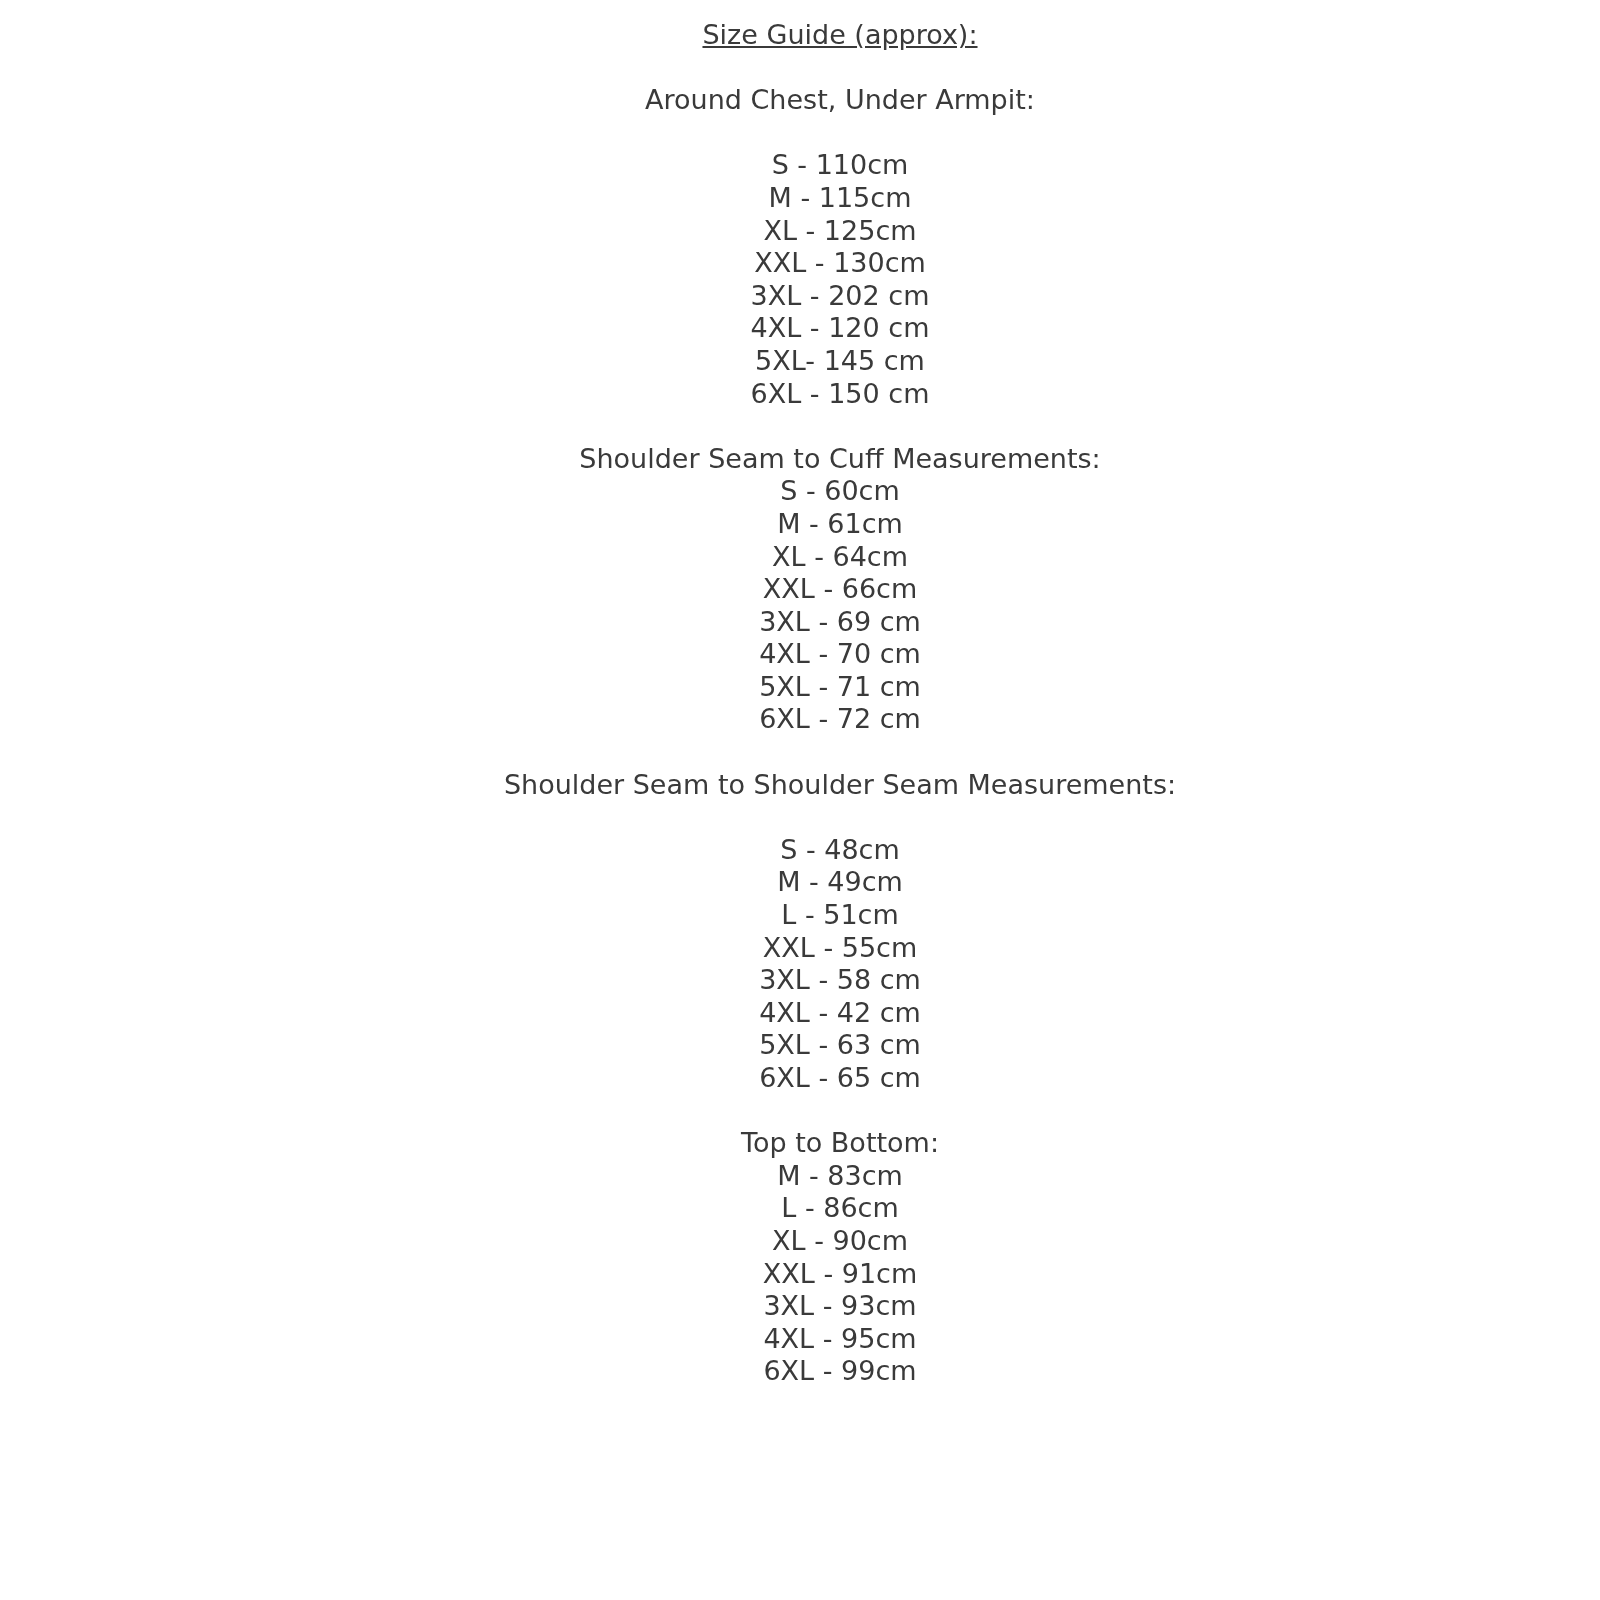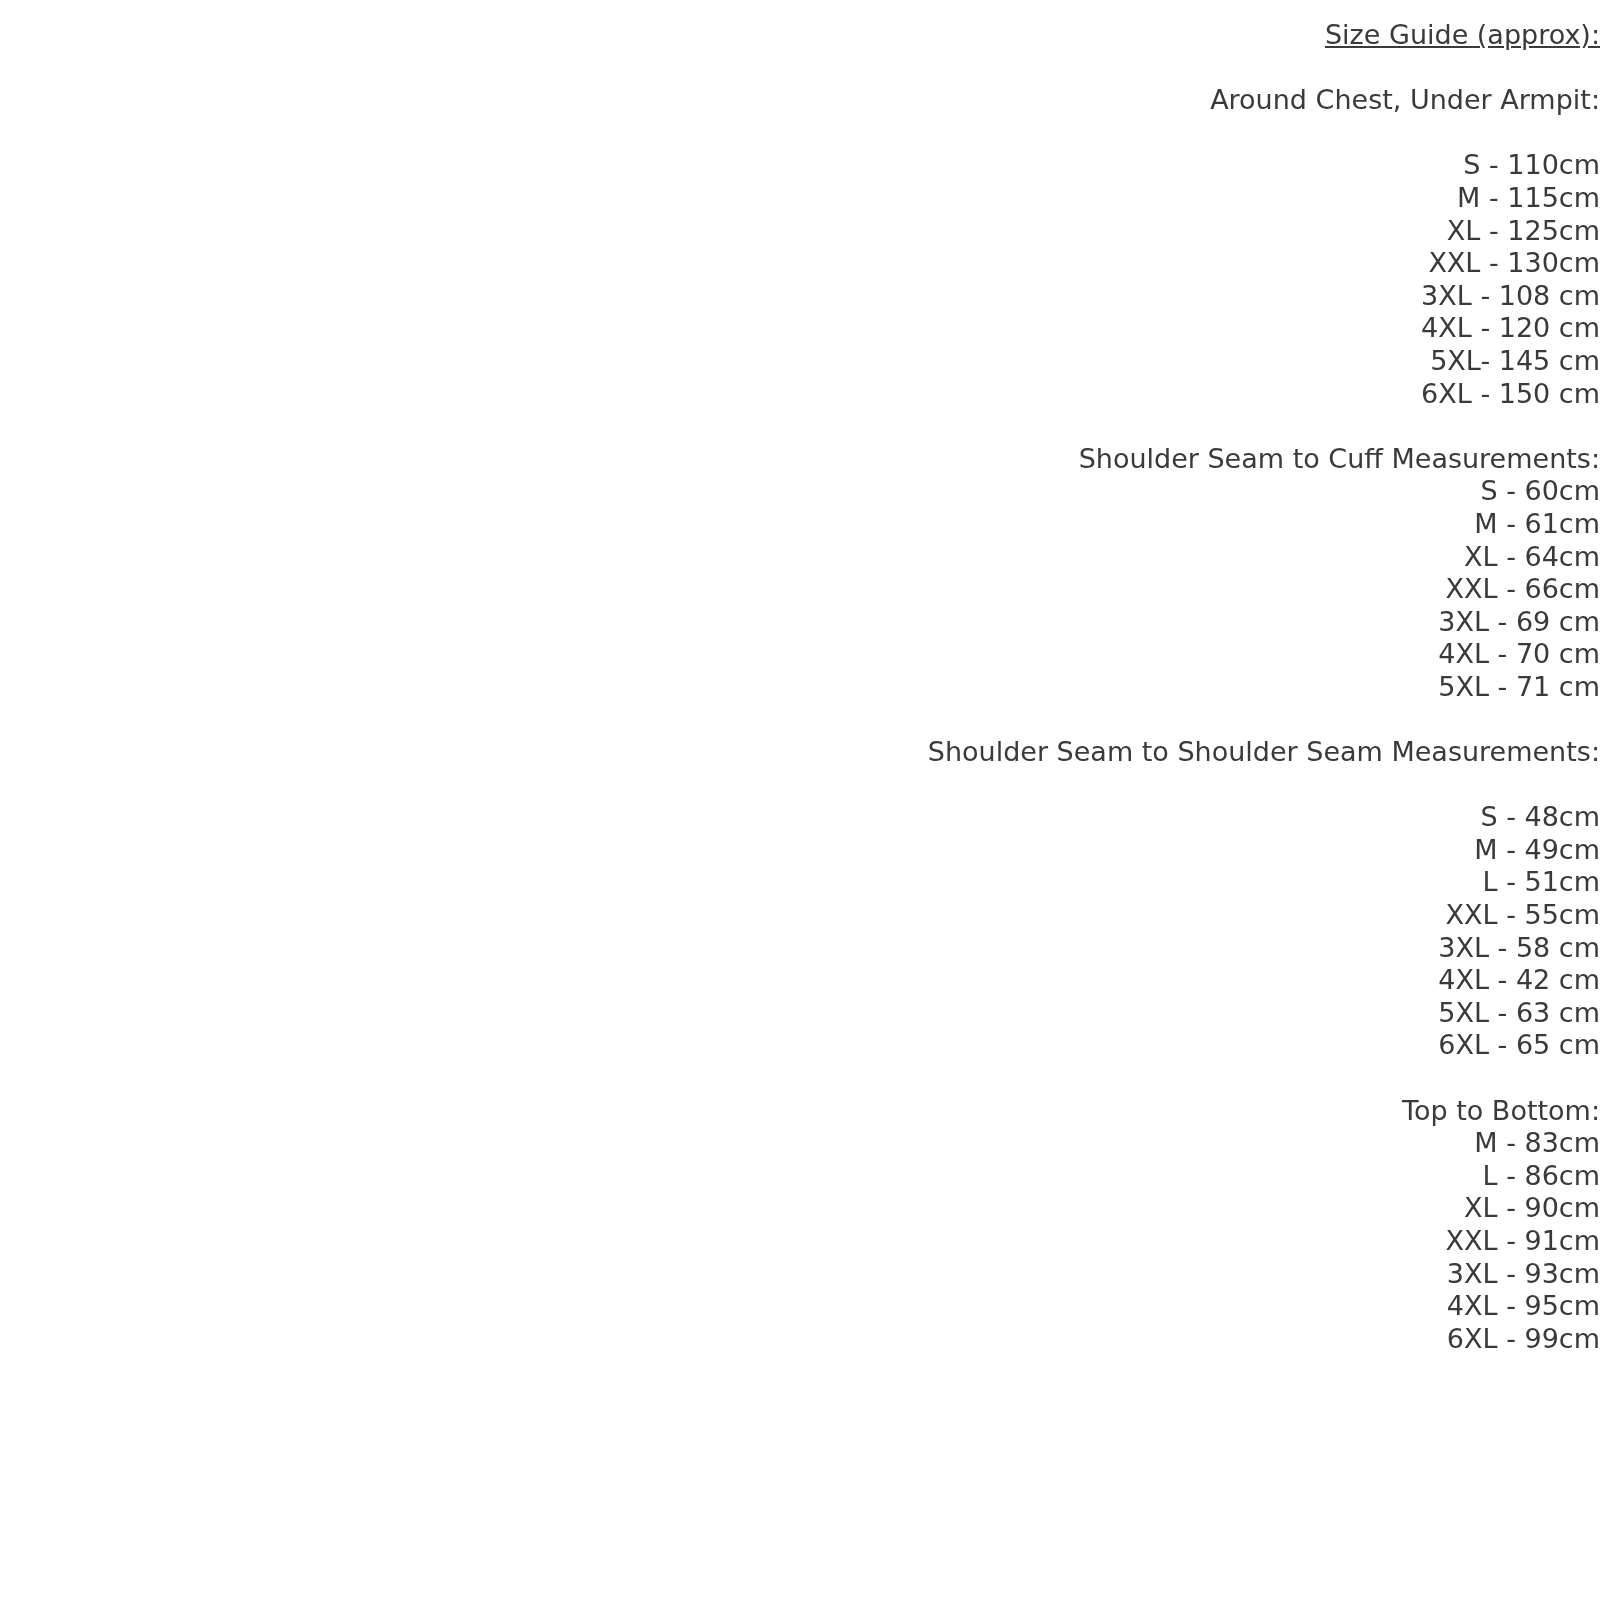--- a/index.html
+++ b/index.html
@@ -8,21 +8,21 @@
     width: 1600px;
     height: 1600px;
     box-sizing: border-box;
     padding: 19px 0 0 80px;      
     background: #ffffff;
     overflow: hidden;
     font-family: "DejaVu Sans", "Liberation Sans", sans-serif;
     font-size: 27px;
     line-height: 32.6px;
     color: #3a3a3a;
-    text-align: right;
+    text-align: center;
   }
   .page-title {
     text-decoration: underline;
     margin-bottom: 32.6px;        
   }
   .size-section { margin-bottom: 32.6px; }  
   .size-section.gap-after-heading .section-heading {
     margin-bottom: 32.6px;        
   }
   .section-heading, .size-item { white-space: pre; }
@@ -33,36 +33,37 @@
 <div class="page">
   <div class="page-title">Size Guide (approx):</div>
   <main>
       <section class="size-section gap-after-heading">
         <div class="section-heading">Around Chest, Under Armpit:</div>
         <div class="size-list">
           <div class="size-item">S - 110cm</div>
           <div class="size-item">M - 115cm</div>
           <div class="size-item">XL - 125cm</div>
           <div class="size-item">XXL - 130cm</div>
-          <div class="size-item">3XL - 108 cm</div>
+          <div class="size-item">3XL - 202 cm</div>
           <div class="size-item">4XL - 120 cm</div>
           <div class="size-item">5XL- 145 cm</div>
           <div class="size-item">6XL - 150 cm</div>
         </div>
       </section>
       <section class="size-section">
         <div class="section-heading">Shoulder Seam to Cuff Measurements:</div>
         <div class="size-list">
           <div class="size-item">S - 60cm</div>
           <div class="size-item">M - 61cm</div>
           <div class="size-item">XL - 64cm</div>
           <div class="size-item">XXL - 66cm</div>
           <div class="size-item">3XL - 69 cm</div>
           <div class="size-item">4XL - 70 cm</div>
           <div class="size-item">5XL - 71 cm</div>
+          <div class="size-item">6XL - 72 cm</div>
         </div>
       </section>
       <section class="size-section gap-after-heading">
         <div class="section-heading">Shoulder Seam to Shoulder Seam Measurements:</div>
         <div class="size-list">
           <div class="size-item">S - 48cm</div>
           <div class="size-item">M - 49cm</div>
           <div class="size-item">L - 51cm</div>
           <div class="size-item">XXL - 55cm</div>
           <div class="size-item">3XL - 58 cm</div>

